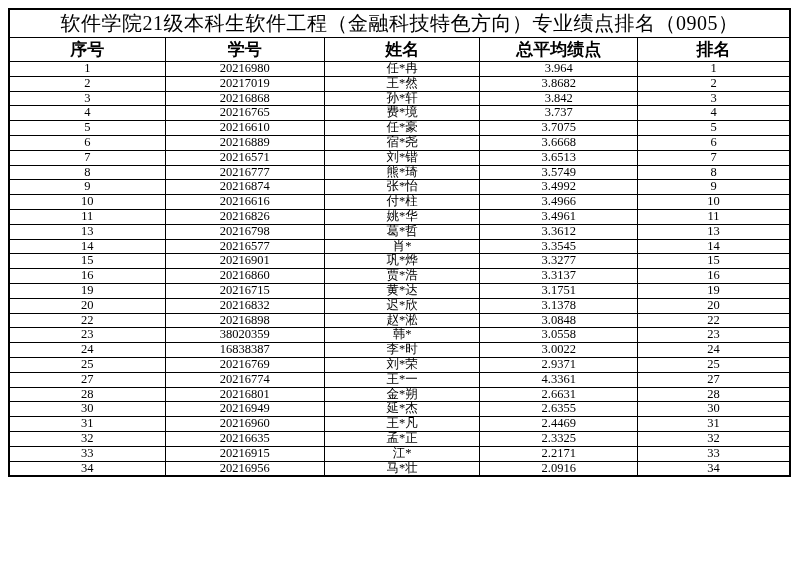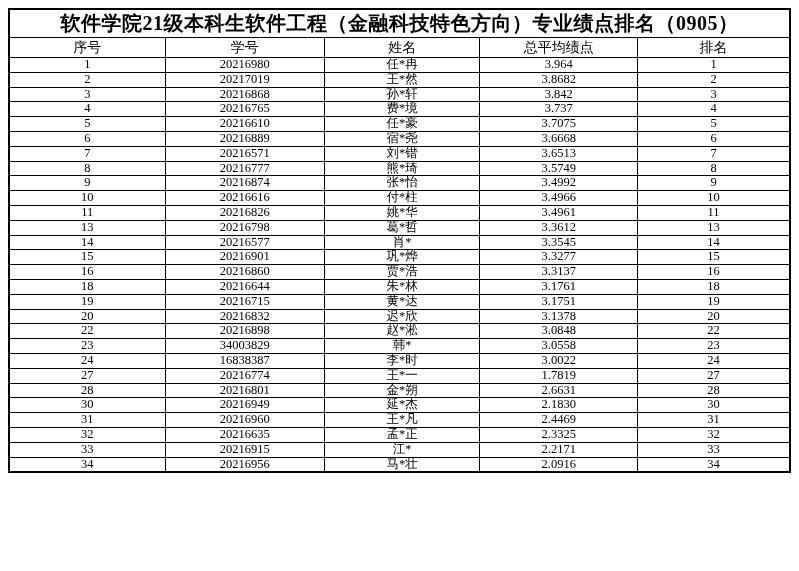--- a/index.html
+++ b/index.html
@@ -33,28 +33,28 @@
     vertical-align: middle;
     padding: 0;
     margin: 0;
     white-space: nowrap;
     overflow: hidden;
     color: #000000;
   }
   .title-cell {
     height: 26px;
     font-size: 20px;
-    font-weight: bold;
+    font-weight: normal;
     letter-spacing: 0.5px;
     border-bottom: 1px solid #000000;
   }
   .col-header {
     height: 19px;
-    font-size: 14px;
-    font-weight: normal;
+    font-size: 17px;
+    font-weight: bold;
   }
   table.gpa-table td {
     height: 13.8px;
     line-height: 13.8px;
     font-size: 12.5px;
   }
   col.c-no    { width: 20%; }
   col.c-id    { width: 20.4%; }
   col.c-name  { width: 19.9%; }
   col.c-gpa   { width: 20.2%; }
@@ -184,27 +184,20 @@
           <td>15</td>
         </tr>
         <tr>
           <td>16</td>
           <td>20216860</td>
           <td>贾*浩</td>
           <td>3.3137</td>
           <td>16</td>
         </tr>
         <tr>
-          <td>18</td>
-          <td>20216644</td>
-          <td>朱*林</td>
-          <td>3.1761</td>
-          <td>18</td>
-        </tr>
-        <tr>
           <td>19</td>
           <td>20216715</td>
           <td>黄*达</td>
           <td>3.1751</td>
           <td>19</td>
         </tr>
         <tr>
           <td>20</td>
           <td>20216832</td>
           <td>迟*欣</td>
@@ -213,51 +206,58 @@
         </tr>
         <tr>
           <td>22</td>
           <td>20216898</td>
           <td>赵*淞</td>
           <td>3.0848</td>
           <td>22</td>
         </tr>
         <tr>
           <td>23</td>
-          <td>34003829</td>
+          <td>38020359</td>
           <td>韩*</td>
           <td>3.0558</td>
           <td>23</td>
         </tr>
         <tr>
           <td>24</td>
           <td>16838387</td>
           <td>李*时</td>
           <td>3.0022</td>
           <td>24</td>
         </tr>
         <tr>
+          <td>25</td>
+          <td>20216769</td>
+          <td>刘*荣</td>
+          <td>2.9371</td>
+          <td>25</td>
+        </tr>
+        <tr>
           <td>27</td>
           <td>20216774</td>
           <td>王*一</td>
-          <td>1.7819</td>
+          <td>4.3361</td>
           <td>27</td>
         </tr>
         <tr>
           <td>28</td>
           <td>20216801</td>
           <td>金*朔</td>
           <td>2.6631</td>
           <td>28</td>
         </tr>
         <tr>
           <td>30</td>
           <td>20216949</td>
           <td>延*杰</td>
-          <td>2.1830</td>
+          <td>2.6355</td>
           <td>30</td>
         </tr>
         <tr>
           <td>31</td>
           <td>20216960</td>
           <td>王*凡</td>
           <td>2.4469</td>
           <td>31</td>
         </tr>
         <tr>

